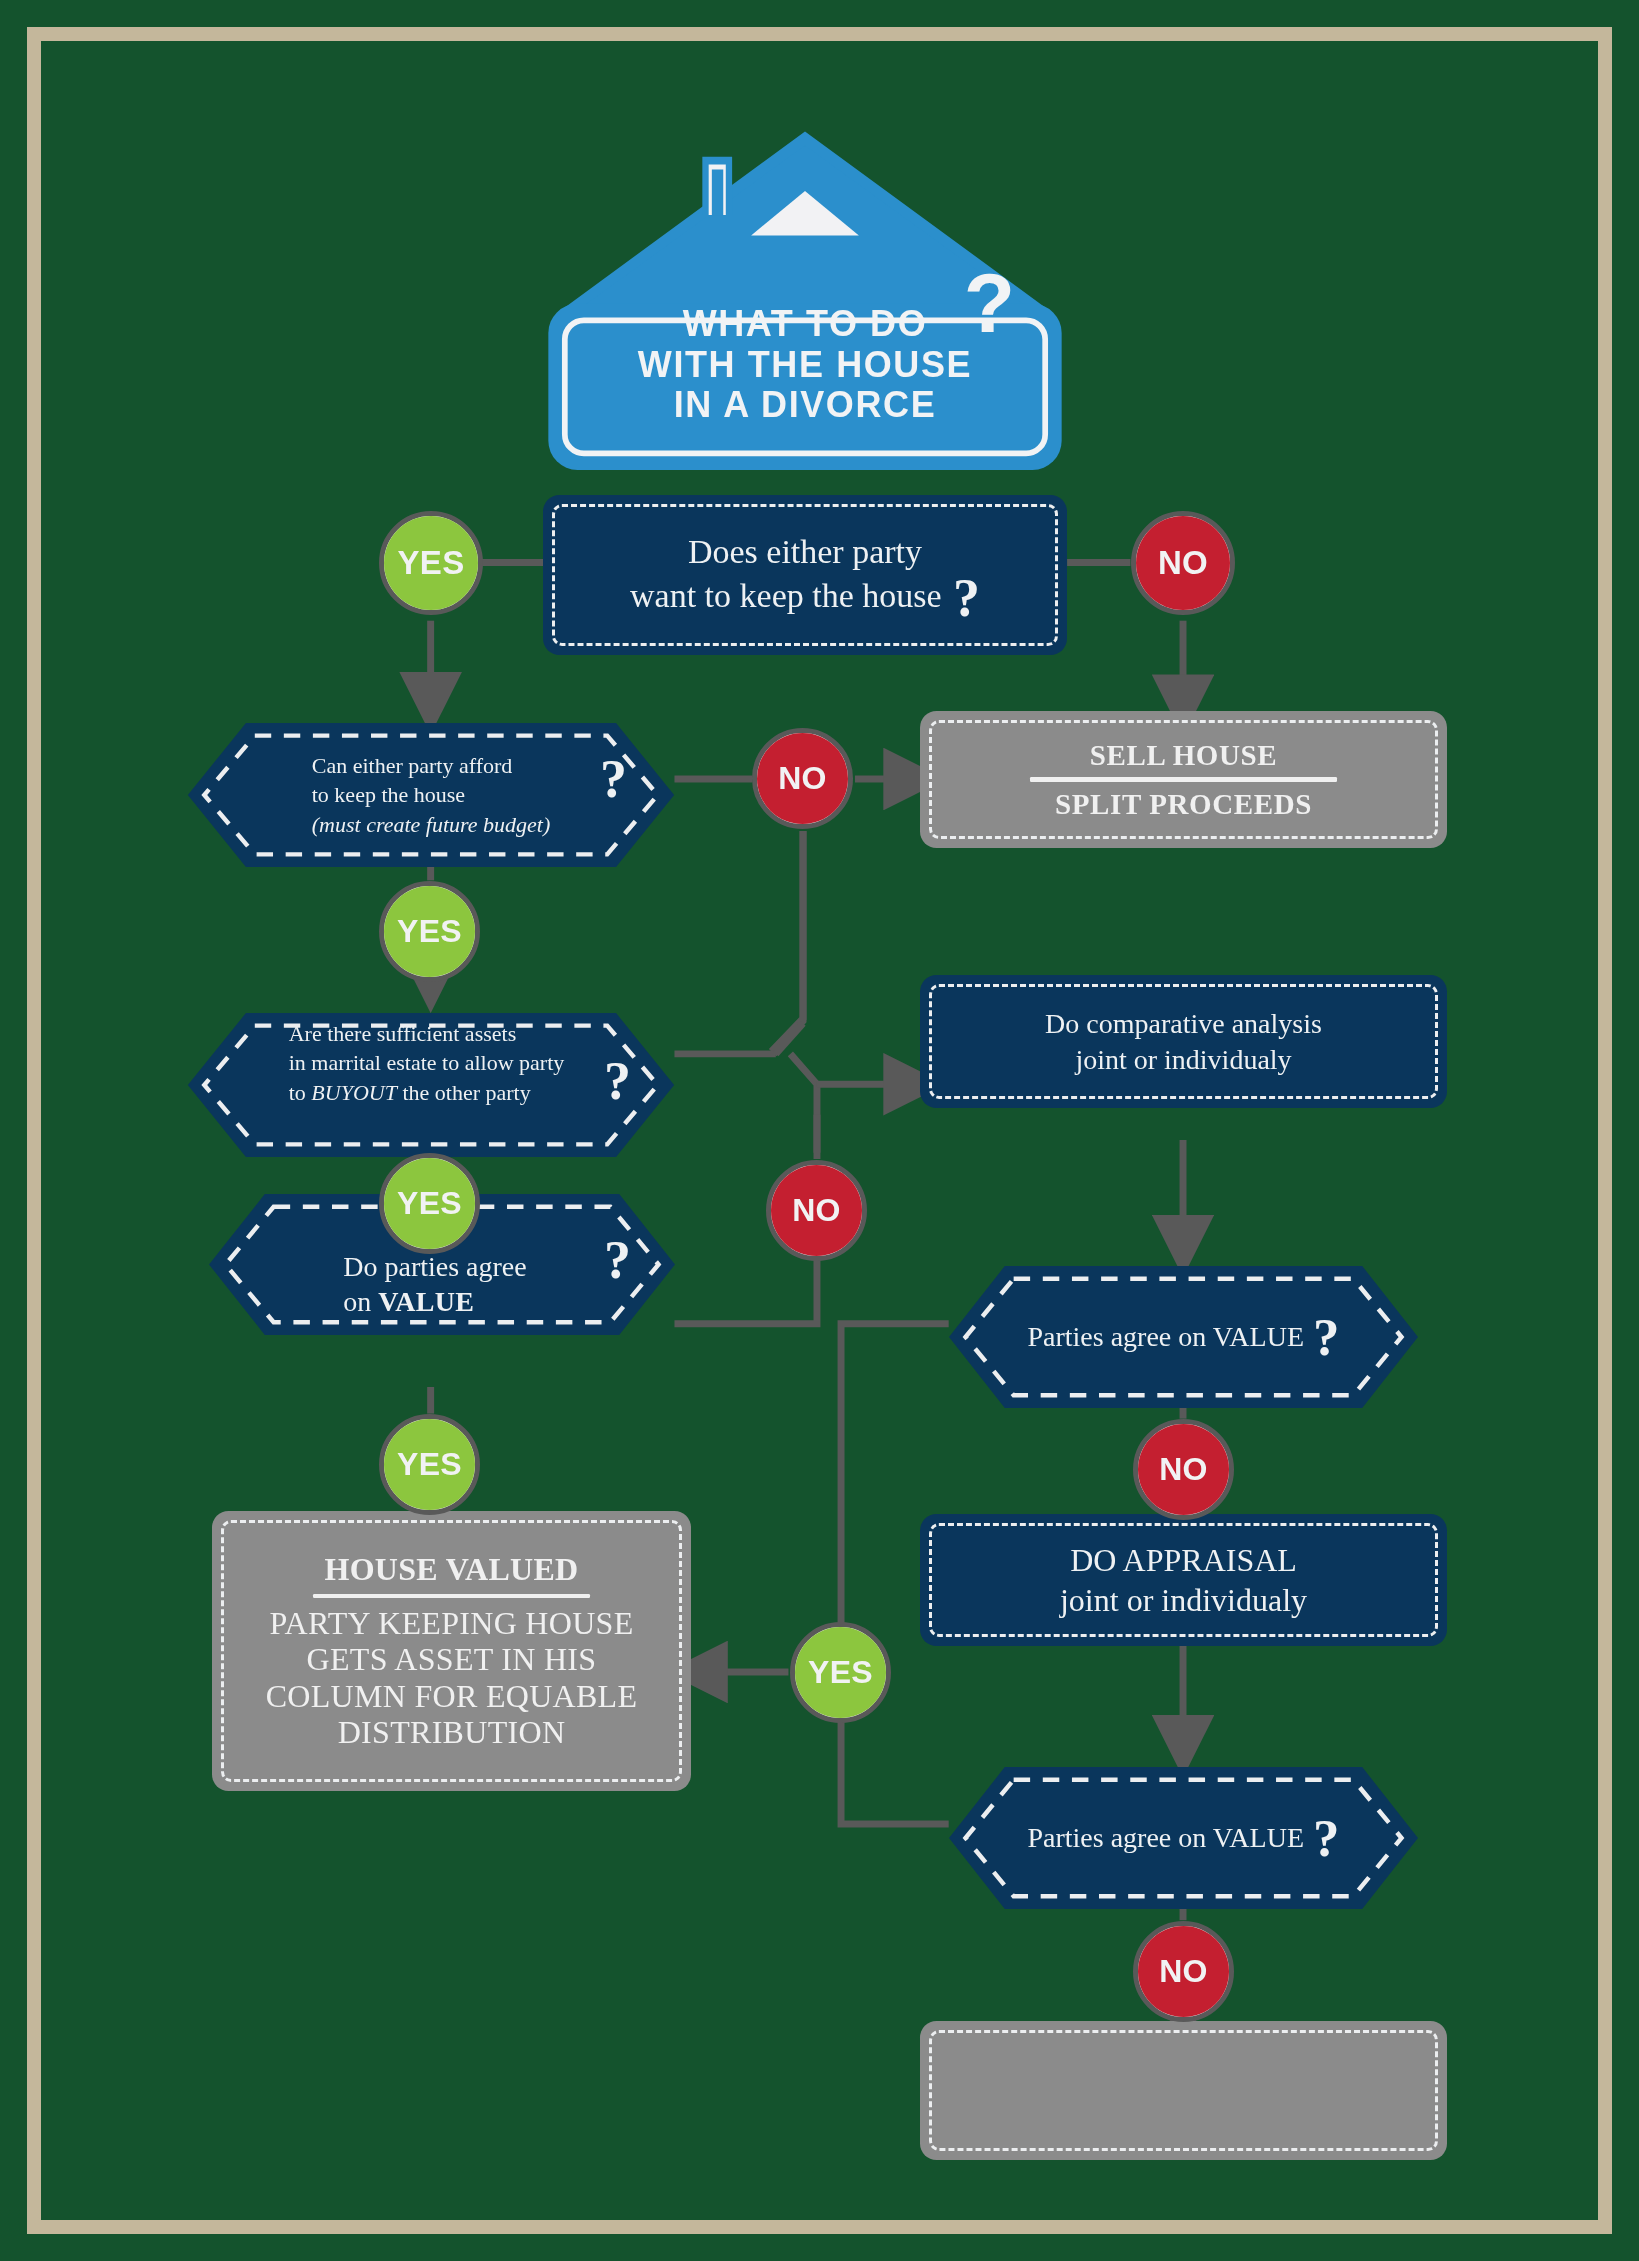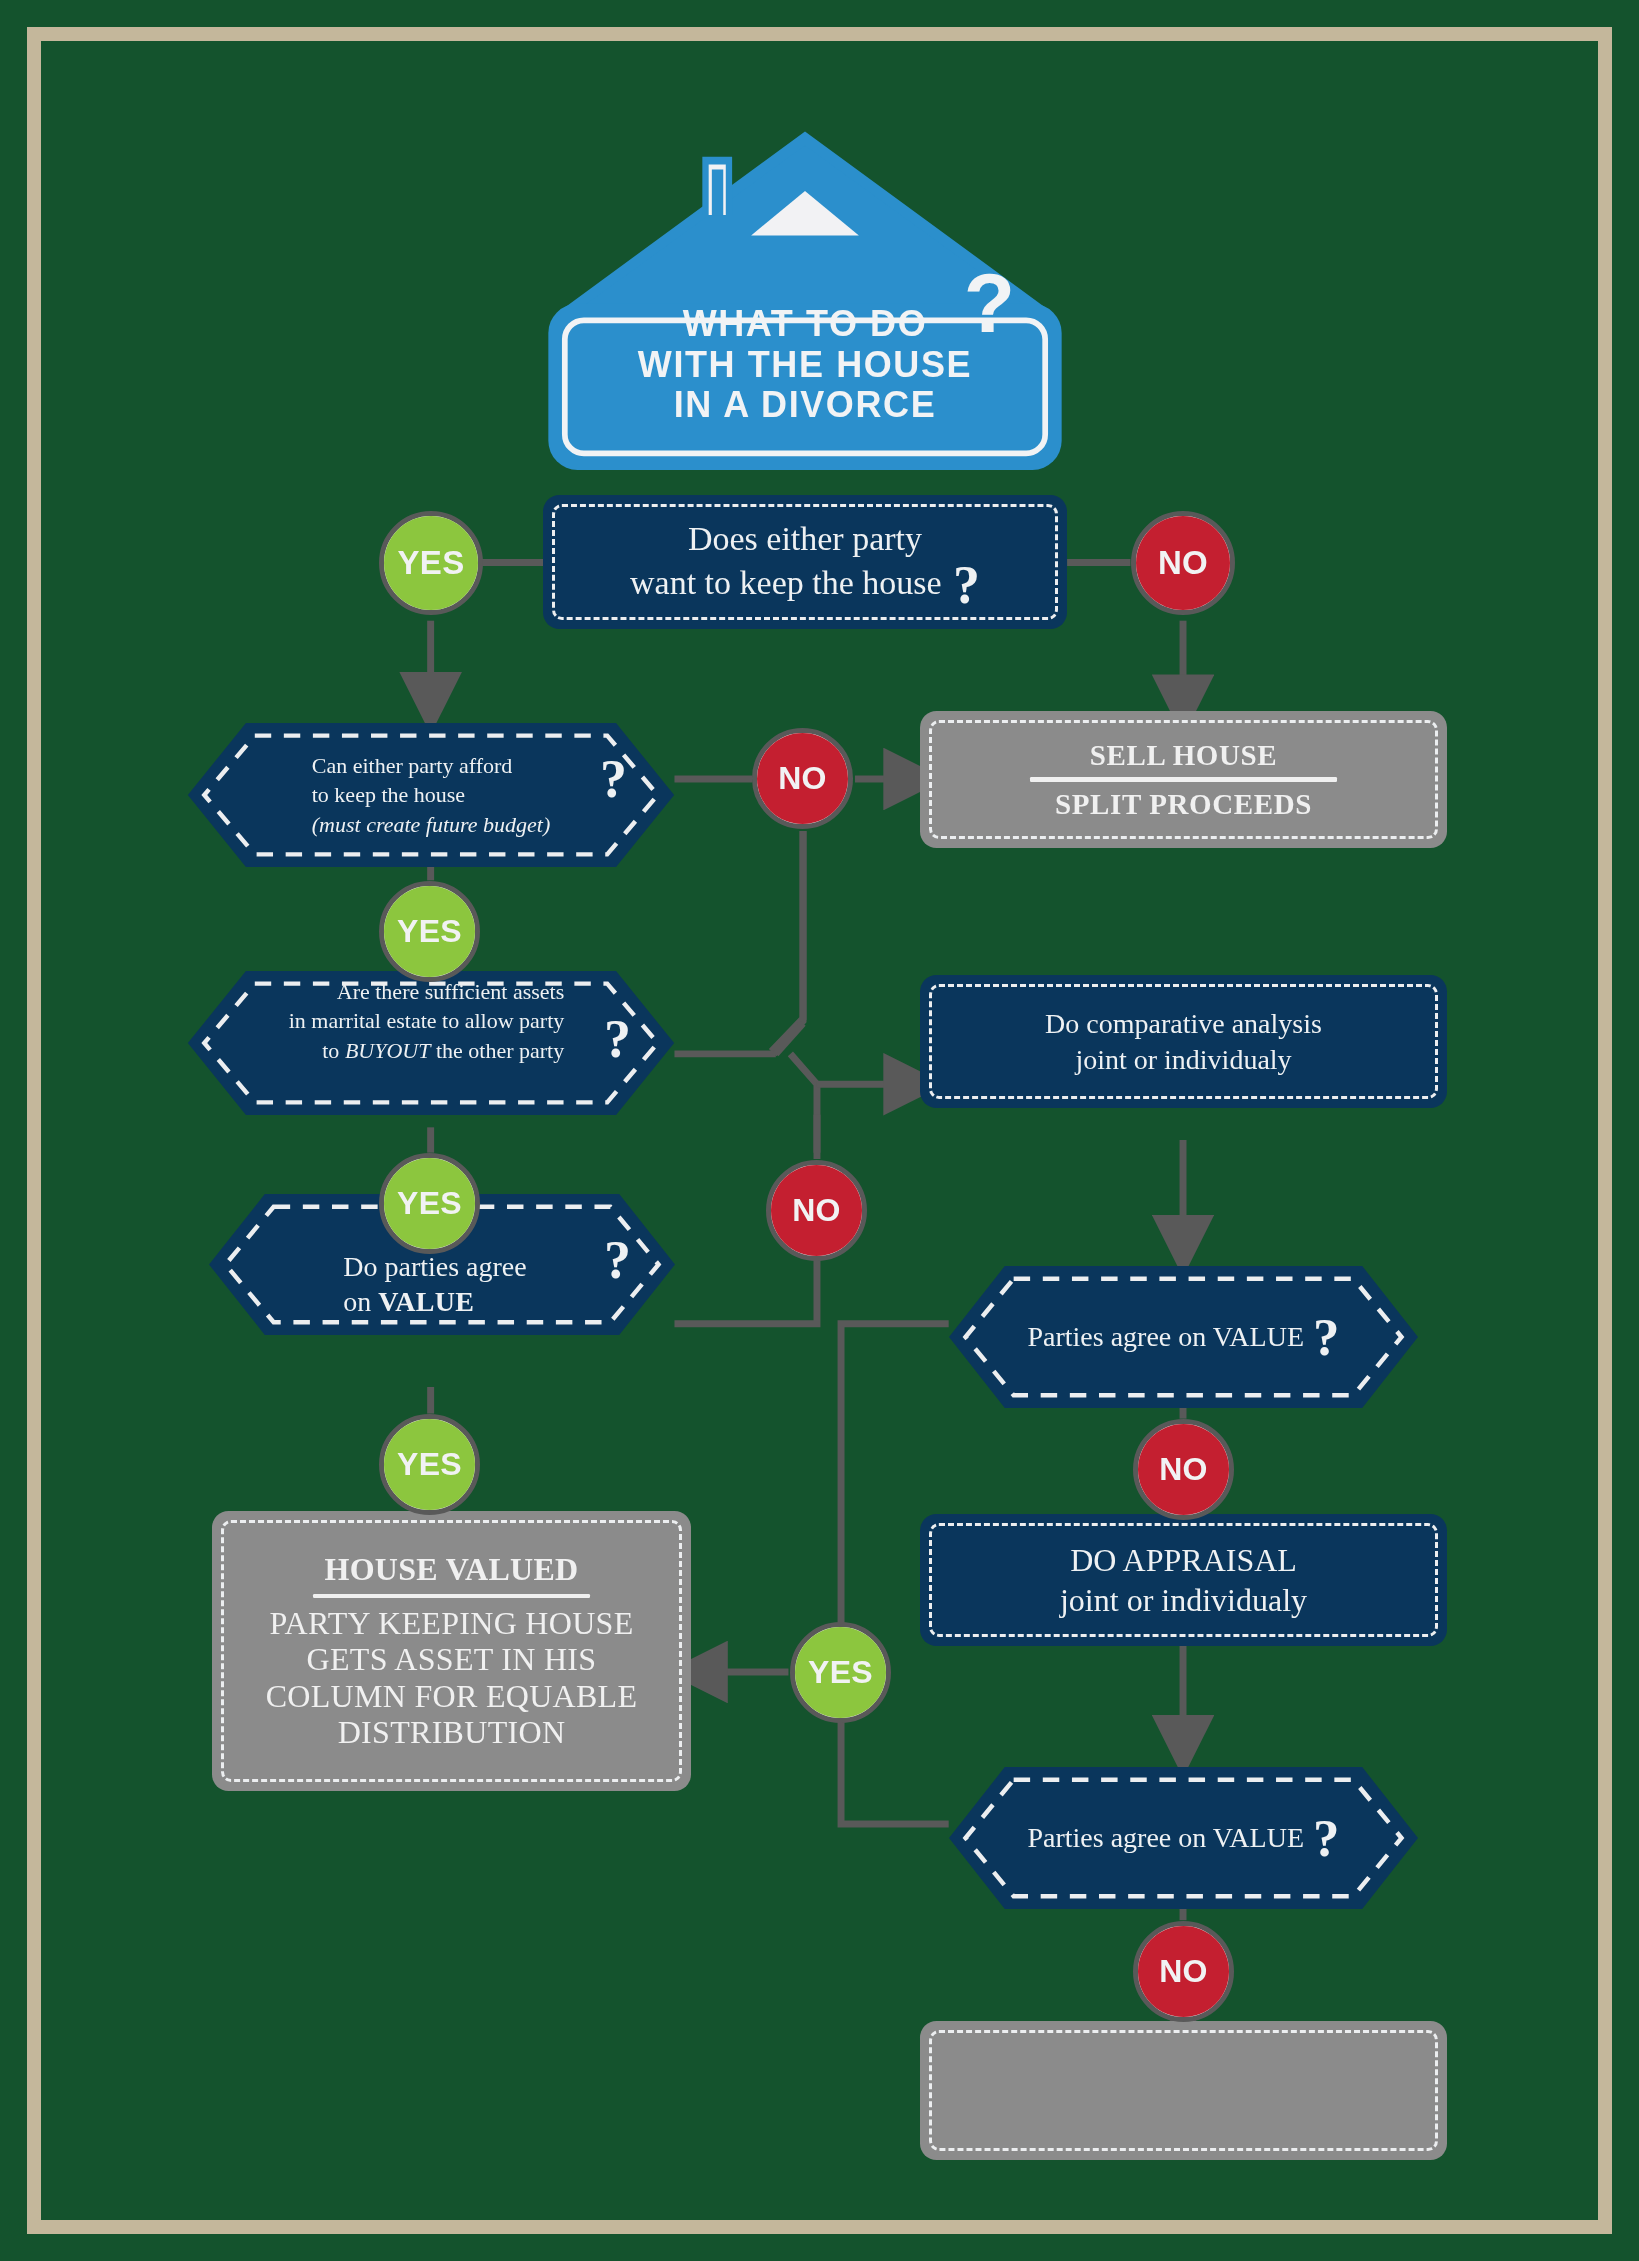--- a/index.html
+++ b/index.html
@@ -137,21 +137,21 @@
       <rect x="36" y="316" width="758" height="210" rx="30" fill="none" stroke="#f1f3f5" stroke-width="9"></rect>
     </svg>
     <div class="htitle">
       <span>WHAT TO DO</span>
       <span>WITH THE HOUSE</span>
       <span>IN A DIVORCE</span>
     </div>
     <div class="bigq">?</div>
   </div>
 
-  <div class="node rrect navy" style="left:543px;top:495px;width:524px;height:134px;">
+  <div class="node rrect navy" style="left:543px;top:495px;width:524px;height:160px;">
     <div class="dash"></div>
     <div class="inner" style="font-size:34px;line-height:1.28;">
       <span class="t-line">Does either party</span>
       <span class="t-line"><span>want to keep the house</span><span class="q">?</span></span>
     </div>
   </div>
 
   <div class="badge yes" style="left:379px;top:511px;width:104px;height:104px;font-size:33px;">
     <span class="pill">YES</span>
   </div>
@@ -183,21 +183,21 @@
 
   <div class="node rrect grey" style="left:920px;top:711px;width:527px;height:137px;">
     <div class="dash"></div>
     <div class="inner" style="font-size:29px;line-height:1.12;font-weight:700;letter-spacing:0.6px;">
       <span class="t-line">SELL HOUSE</span>
       <div class="hr"></div>
       <span class="t-line">SPLIT PROCEEDS</span>
     </div>
   </div>
 
-  <div class="hexwrap" style="left:187px;top:956px;width:488px;height:100px;text-align:right;">
+  <div class="hexwrap" style="left:187px;top:998px;width:488px;height:100px;">
     <svg width="488" height="144" viewBox="0 0 770 228">
       <path d="M92,0 L678,0 L770,114 L678,228 L92,228 L0,114 Z" fill="#0a365c"></path>
       <path d="M106,20 L664,20 L744,114 L664,208 L106,208 L26,114 Z" fill="none" stroke="#eceef0" stroke-width="7" stroke-dasharray="26 20"></path>
     </svg>
     <div class="htext" style="font-size:22px;line-height:1.33;">
       <div style="padding:0 38px 0 29px;">
         <span class="t-line">Are there sufficient assets</span>
         <span class="t-line">in marrital estate to allow party</span>
         <span class="t-line"><span>to </span><span class="ital">BUYOUT</span><span> the other party</span></span>
       </div>

